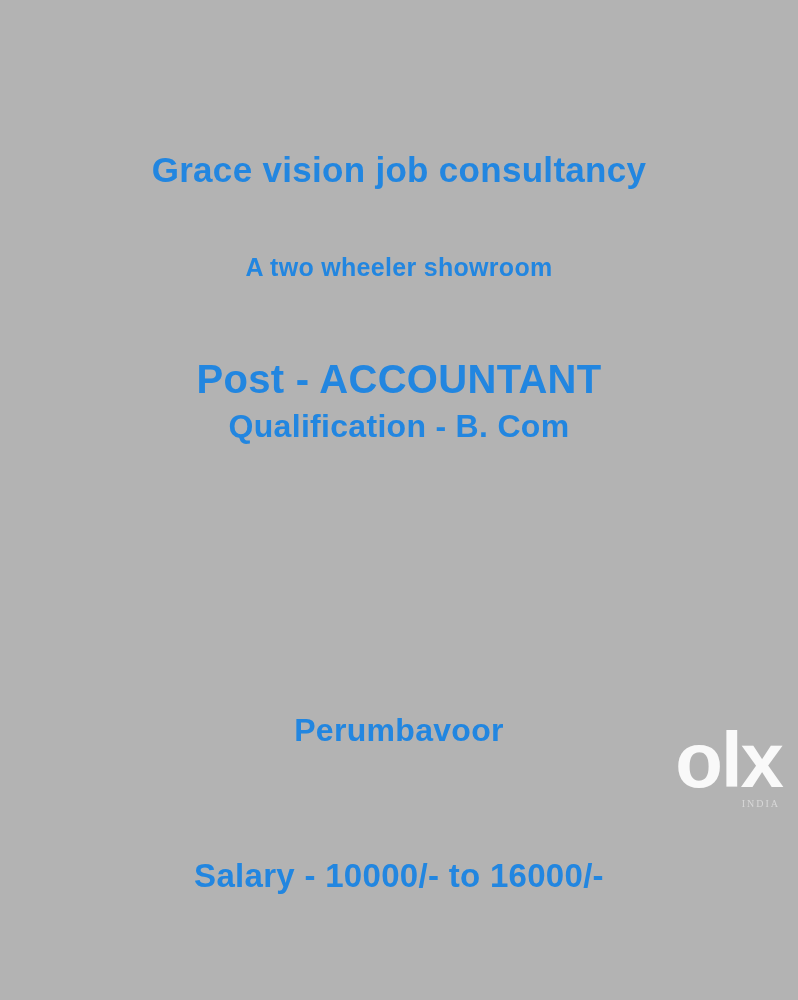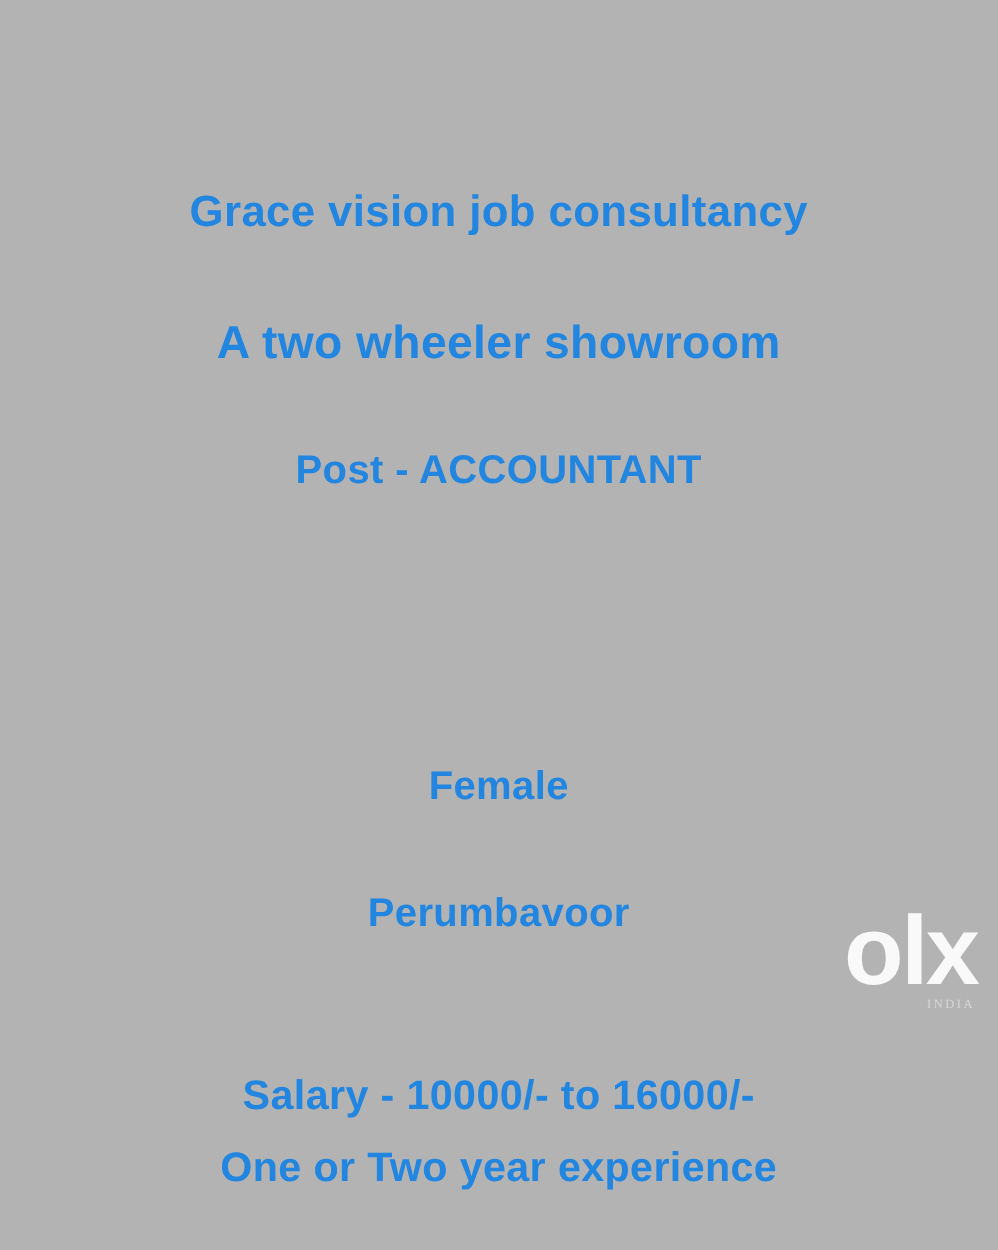--- a/index.html
+++ b/index.html
@@ -33,22 +33,22 @@
     position: absolute;
     left: 0;
     width: 100%;
     text-align: center;
     color: #2286e0;
     font-weight: bold;
     letter-spacing: 0.3px;
     white-space: nowrap;
   }
   .l-title   { top: 150px; font-size: 35px; }
-  .l-sub     { top: 253px; font-size: 37px; }
-  .l-post    { top: 357px; font-size: 32px; }
+  .l-sub     { top: 253px; font-size: 25px; }
+  .l-post    { top: 357px; font-size: 40px; }
   .l-qual    { top: 408px; font-size: 32px; }
   .l-tally   { top: 509px; font-size: 32px; }
   .l-gender  { top: 610px; font-size: 32px; }
   .l-place   { top: 712px; font-size: 32px; }
   .l-salary  { top: 813px; font-size: 33px; margin-top: 44px; }
   .l-exp     { top: 915px; font-size: 33px; }
 
   
   .watermark {
     position: absolute;
@@ -80,23 +80,22 @@
   }
 </style>
 </head>
 <body>
 
 <div class="poster">
   <div class="lines">
     <div class="line l-title">Grace vision job consultancy</div>
     <div class="line l-sub">A two wheeler showroom</div>
     <div class="line l-post">Post - ACCOUNTANT</div>
-    <div class="line l-gender">Female</div>
+    <div class="line l-qual">Qualification - B. Com</div>
     <div class="line l-place">Perumbavoor</div>
     <div class="line l-salary">Salary - 10000/- to 16000/-</div>
-    <div class="line l-exp">One or Two year experience</div>
   </div>
 
   <div class="watermark">
     <span class="wm-logo">olx</span>
   </div>
   <div class="wm-sub">INDIA</div>
 </div>
 
 </body></html>

